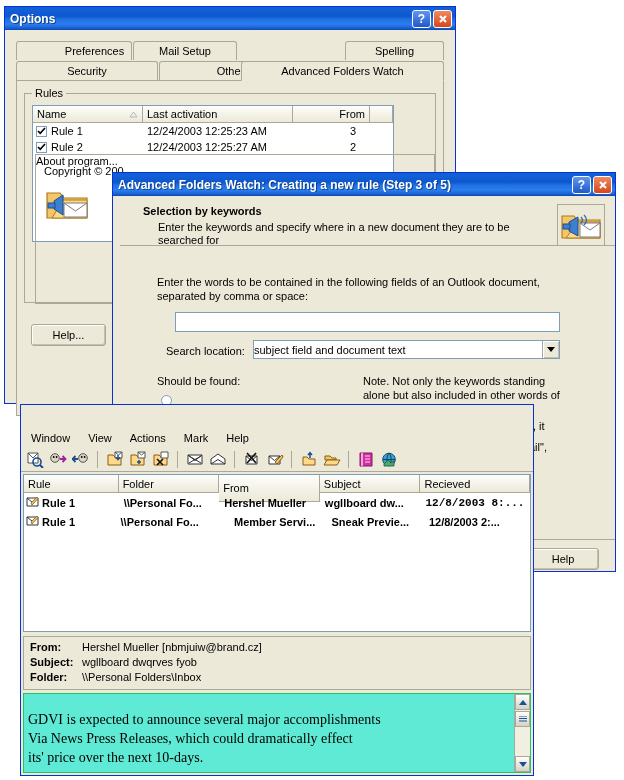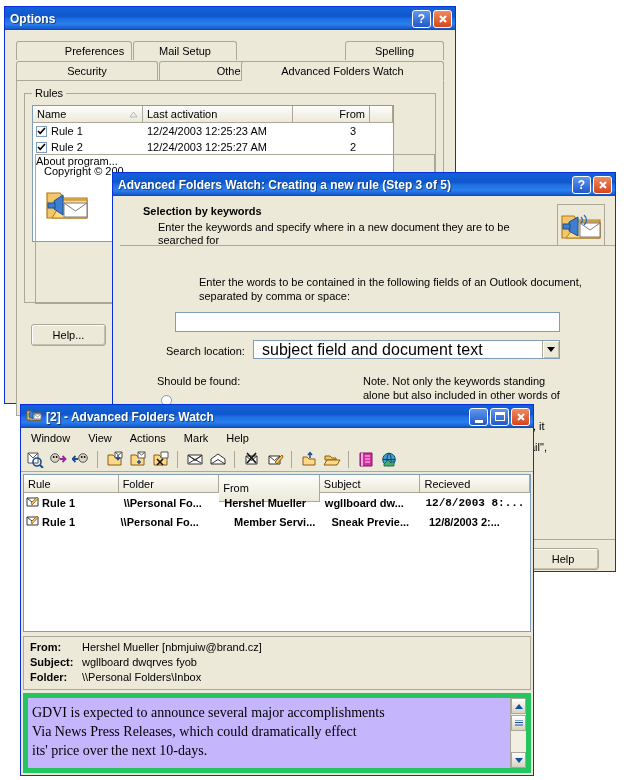--- a/index.html
+++ b/index.html
@@ -97,21 +97,21 @@
     display:flex;align-items:center;justify-content:center;
   }
   .wz-content{position:absolute;left:0;top:58px;right:0;bottom:0;}
   .wz-text{position:absolute;font-size:11px;line-height:14px;}
   .wz-input{
     position:absolute;box-sizing:border-box;background:#fff;border:1px solid #7f9db9;
     font-size:11px;padding:2px 3px;
   }
   .wz-combo{
     position:absolute;box-sizing:border-box;background:#fff;border:1px solid #7f9db9;
-    display:flex;align-items:center;font-size:16px;padding-left:8px;gap:36px;
+    display:flex;align-items:center;font-size:11px;padding-left:0;gap:36px;
   }
   .wz-combo .arrowbox{
     margin-left:auto;width:16px;height:100%;background:#ece9d8;
     border-left:1px solid #aca899;display:flex;align-items:center;justify-content:center;
     box-shadow:inset 1px 1px 0 #fff, inset -1px -1px 0 #c5c0ae;
   }
   .wz-sep{position:absolute;left:0;right:0;height:1px;background:#aca899;}
   .radio{
     width:11px;height:11px;border:1px solid #7f9db9;background:#fff;border-radius:50%;
     box-sizing:border-box;display:inline-block;vertical-align:-2px;margin-right:4px;
@@ -136,22 +136,22 @@
   .msg-row{display:flex;height:19px;align-items:center;font-size:11px;font-weight:bold;}
   .msg-cell{box-sizing:border-box;padding:0 5px;white-space:nowrap;overflow:hidden;display:flex;align-items:center;}
   #preview-head{
     position:absolute;left:2px;top:208px;right:2px;height:54px;
     background:#ece9d8;border:1px solid #aca899;box-sizing:border-box;padding:3px 0 0 6px;
   }
   .ph-row{display:flex;font-size:11px;line-height:15px;}
   .ph-lbl{width:52px;font-weight:bold;}
   #preview-body{
     position:absolute;left:2px;top:265px;right:2px;bottom:2px;
-    background:#c4b5fd;border:5px solid #22c55e;box-sizing:border-box;overflow:hidden;
-    font-family:"Liberation Serif", serif;font-size:14px;line-height:19px;padding:5px 4px;
+    background:#5eead4;border:1px solid #22c55e;box-sizing:border-box;overflow:hidden;
+    font-family:"Liberation Serif", serif;font-size:14px;line-height:19px;padding:16px 4px;
   }
   .vscroll{
     position:absolute;right:0;top:0;bottom:0;width:16px;background:#f1efe2;
     border-left:1px solid #aca899;box-sizing:border-box;
   }
   .vs-btn{
     height:16px;background:linear-gradient(180deg,#fff,#d6d2c2);border:1px solid #aca899;
     box-sizing:border-box;display:flex;align-items:center;justify-content:center;
   }
   .vs-thumb{
@@ -306,21 +306,21 @@
           <path d="M20 15 L40 15 L40 29 L20 29 Z" fill="#ffffff" stroke="#7d7d7d" stroke-width="1"></path>
           <path d="M20 15 L30 22 L40 15" fill="none" stroke="#7d7d7d" stroke-width="1"></path>
           <path d="M9 14 L18 9 L18 28 L9 23 Z" fill="#3f7fd0" stroke="#1b4f92" stroke-width="1"></path>
           <rect x="3" y="16" width="7" height="5" fill="#3f7fd0" stroke="#1b4f92" stroke-width="1"></rect>
           <path d="M21 9 q3 3 0 6 M24 7 q5 5 0 10" fill="none" stroke="#2f66b5" stroke-width="1.2"></path>
         </svg>
       </div>
     </div>
 
     <div class="wz-content">
-      <div class="wz-text" style="left:44px;top:21px;width:410px;margin-left:42px;">Enter the words to be contained in the following fields of an Outlook document, separated by comma or space:</div>
+      <div class="wz-text" style="left:44px;top:21px;width:410px;">Enter the words to be contained in the following fields of an Outlook document, separated by comma or space:</div>
       <input class="wz-input" style="left: 62px; top: 58px; width: 385px; height: 20px;" value="">
       <div class="wz-text" style="left:53px;top:90px;">Search location:</div>
       <div class="wz-combo" style="left:140px;top:86px;width:307px;height:19px;">
         <span>subject field and document text</span>
         <span class="arrowbox">
           <svg width="8" height="5" viewBox="0 0 8 5">
               <path d="M0 0 L8 0 L4 5 Z" fill="#000"></path>
             </svg>
         </span>
       </div>
@@ -334,47 +334,20 @@
       <div class="wz-text" style="left:416px;top:186px;">ail",</div>
 
       <div class="wz-sep" style="top:285px;"></div>
       <div class="btn" style="position:absolute;left:414px;top:294px;width:72px;height:22px;">Help</div>
     </div>
 
   </div>
 </div>
 
 <div class="xpwin" id="main-window">
-  <div class="titlebar">
-    <div class="tb-title">
-      <span>
-        <svg width="16" height="14" viewBox="0 0 16 14">
-          <path d="M1 3 L6 3 L8 5 L15 5 L15 12 L1 12 Z" fill="#f4c66a" stroke="#8a5d10" stroke-width="1"></path>
-          <path d="M7 6 L15 6 L15 12 L3 12 Z" fill="#ffe0a0" stroke="#8a5d10" stroke-width="0.8"></path>
-          <path d="M8 6 L15 6 L15 11 L8 11 Z" fill="#fff" stroke="#777" stroke-width="0.8"></path>
-          <path d="M8 6 L11.5 9 L15 6" fill="none" stroke="#777" stroke-width="0.8"></path>
-          <path d="M3 5 L7 2.5 L7 11 L3 9 Z" fill="#3f7fd0" stroke="#1b4f92" stroke-width="0.8"></path>
-        </svg>
-      </span>
-      <span>[2] - Advanced Folders Watch</span>
-    </div>
-    <div class="tb-btns">
-      <div class="tb-btn tb-min">
-          <i></i>
-        </div>
-      <div class="tb-btn tb-max">
-          <i></i>
-        </div>
-      <div class="tb-btn tb-close">
-        <svg width="10" height="10" viewBox="0 0 10 10">
-            <path d="M2 2 L8 8 M8 2 L2 8" stroke="#fff" stroke-width="2.1" fill="none"></path>
-          </svg>
-      </div>
-    </div>
-  </div>
 
   <div id="main-body">
 
     <div class="menubar">
       <span>Window</span>
       <span>View</span>
       <span>Actions</span>
       <span>Mark</span>
       <span>Help</span>
     </div>

